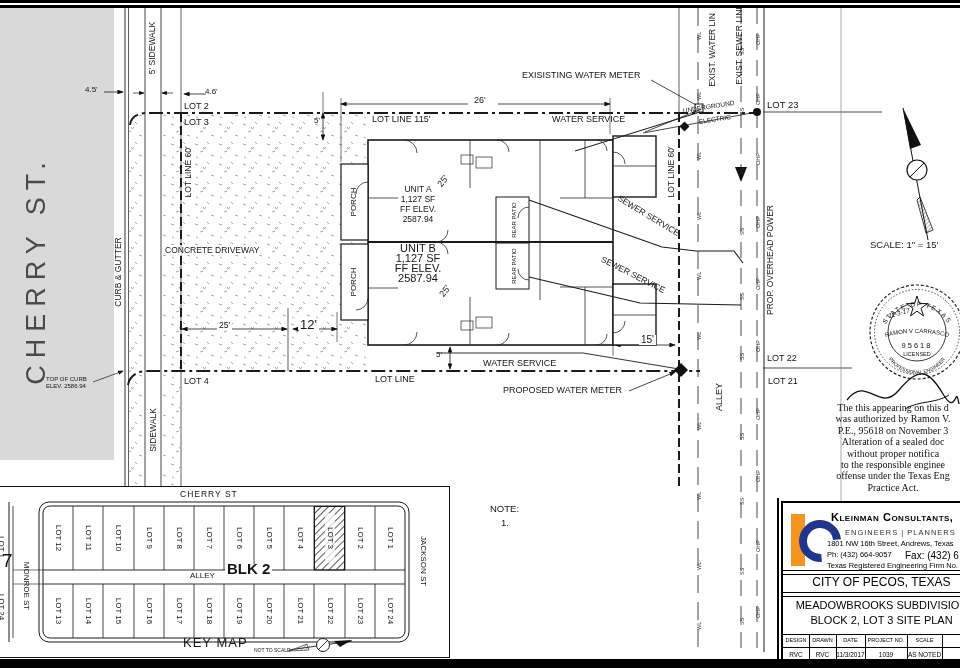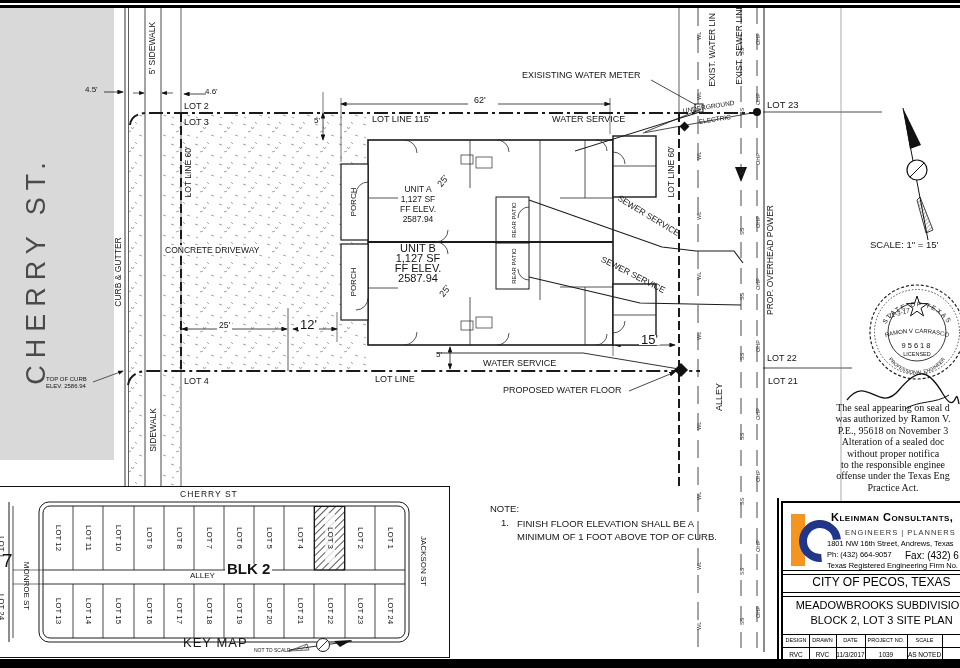--- a/index.html
+++ b/index.html
@@ -243,33 +243,33 @@
 
   <div class="lbl" style="left:184px;top:101px">LOT 2</div>
   <div class="lbl" style="left:184px;top:117px">LOT 3</div>
   <div class="lbl" style="left:184px;top:376px">LOT 4</div>
   <div class="lbl" style="left:767px;top:100px;font-size:9.5px">LOT 23</div>
   <div class="lbl" style="left:767px;top:353px">LOT 22</div>
   <div class="lbl" style="left:768px;top:376px">LOT 21</div>
 
   <div class="lbl" style="left:552px;top:114px">WATER SERVICE</div>
   <div class="lbl" style="left:372px;top:114px">LOT LINE 115'</div>
-  <div class="lbl wbg" style="left:472px;top:95px">62'</div>
+  <div class="lbl wbg" style="left:472px;top:95px">26'</div>
   <div class="lbl" style="left:522px;top:70px">EXISISTING WATER METER</div>
-  <div class="lbl" style="left:503px;top:385px">PROPOSED WATER FLOOR</div>
+  <div class="lbl" style="left:503px;top:385px">PROPOSED WATER METER</div>
   <div class="lbl" style="left:483px;top:358px">WATER SERVICE</div>
   <div class="lbl" style="left:375px;top:374px">LOT LINE</div>
   <div class="lbl wbg" style="left:163px;top:245px;font-size:8.5px;background:rgba(255,255,255,.8)">CONCRETE DRIVEWAY</div>
 
   <div class="lbl" style="left:85px;top:85px;font-size:8px">4.5'</div>
   <div class="lbl" style="left:205px;top:87px;font-size:8px">4.6'</div>
   <div class="lbl" style="left:314px;top:116px;font-size:8px">5'</div>
   <div class="lbl wbg" style="left:217px;top:320px;font-size:8.5px">25'</div>
   <div class="lbl wbg" style="left:298px;top:320px;font-size:13px">12'</div>
-  <div class="lbl wbg" style="left:639px;top:335px;font-size:13px">15'</div>
+  <div class="lbl wbg" style="left:639px;top:335px;font-size:10px">15'</div>
   <div class="lbl" style="left:436px;top:350px;font-size:8px">5'</div>
   <div class="lbl" style="left:437px;top:176px;transform:rotate(-52deg)">25'</div>
   <div class="lbl" style="left:439px;top:286px;transform:rotate(-52deg)">25'</div>
 
   <div class="lbl" style="left:683px;top:106px;font-size:6.5px;transform:rotate(-9deg);transform-origin:left center">UNDERGROUND</div>
   <div class="lbl" style="left:699px;top:117px;font-size:6.5px;transform:rotate(-9deg);transform-origin:left center">ELECTRIC</div>
   <div class="lbl" style="left:621px;top:193px;font-size:8.5px;transform:rotate(31deg);transform-origin:left top">SEWER SERVICE</div>
   <div class="lbl" style="left:604px;top:254px;font-size:8.5px;transform:rotate(27deg);transform-origin:left top">SEWER SERVICE</div>
 
   <div class="lbl" style="left:46px;top:376px;font-size:6px;line-height:7px">
@@ -287,27 +287,23 @@
     <div>UNIT B</div>
     <div>1,127 SF</div>
     <div>FF ELEV.</div>
     <div>2587.94</div>
   </div>
 
   <div class="lbl" style="left:870px;top:240px;font-size:9.5px">SCALE: 1" = 15'</div>
 
   <div class="lbl" style="left:490px;top:504px;font-size:9.5px">NOTE:</div>
   <div class="lbl" style="left:501px;top:518px;font-size:9.5px">1.</div>
-  <div class="lbl" style="left:517px;top:518px;font-size:9.5px;line-height:12.5px">
-    <div>FINISH FLOOR ELEVATION SHALL BE A</div>
-    <div>MINIMUM OF 1 FOOT ABOVE TOP OF CURB.</div>
-  </div>
 
   <div class="serifp">
-    <div>The seal appearing on seal d</div>
+    <div>The this appearing on this d</div>
     <div>was authorized by Ramon V.</div>
     <div>P.E., 95618 on November 3</div>
     <div>Alteration of a sealed doc</div>
     <div>without proper notifica</div>
     <div>to the responsible enginee</div>
     <div>offense under the Texas Eng</div>
     <div>Practice Act.</div>
   </div>
 
   <svg id="seal" width="115" height="155" viewBox="0 0 115 155">

